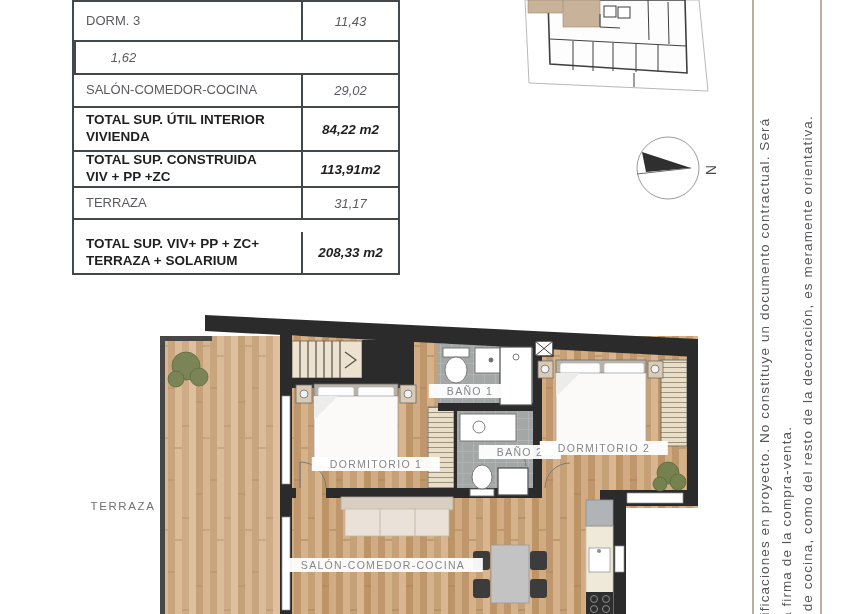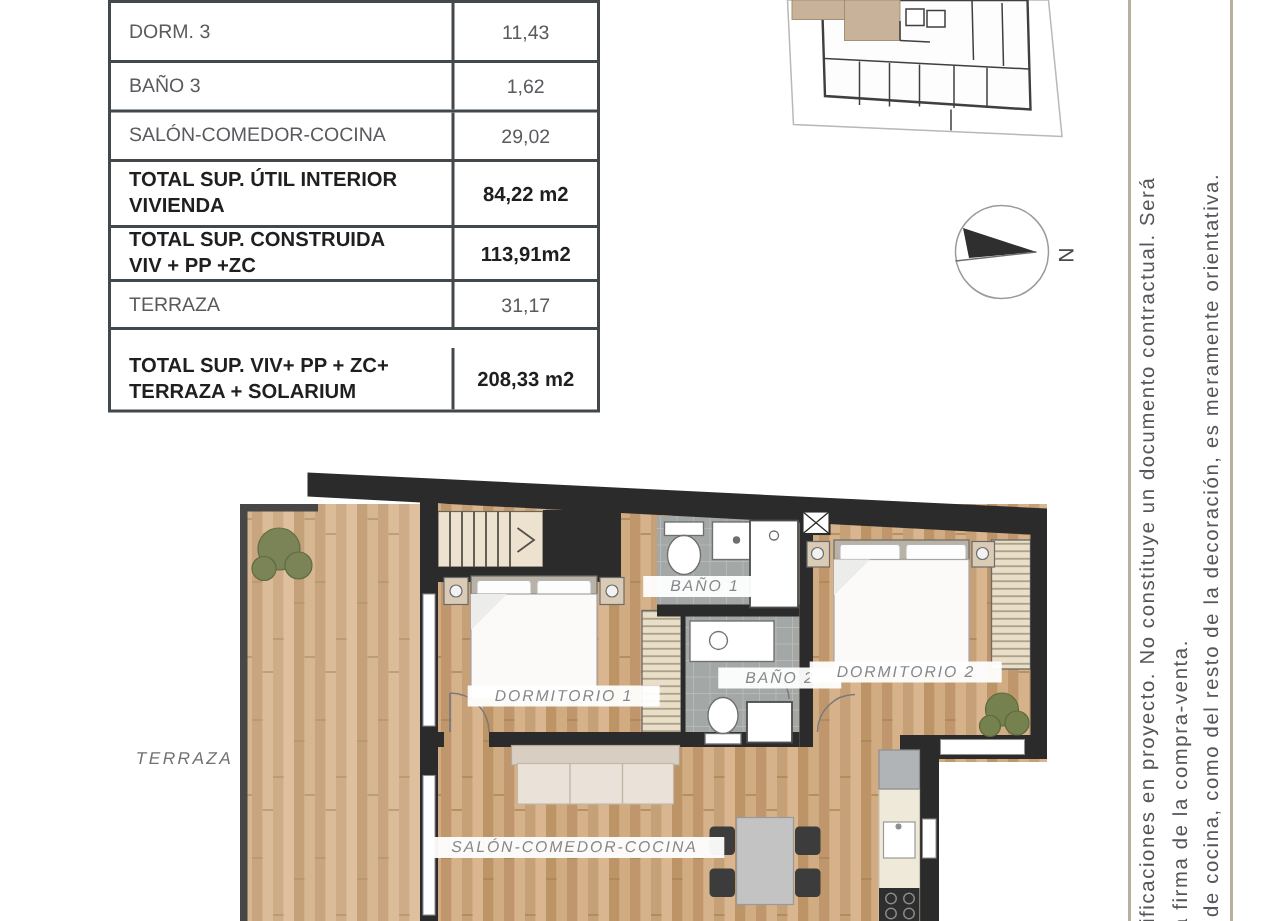--- a/index.html
+++ b/index.html
@@ -5,45 +5,44 @@
   html,body{margin:0;padding:0;background:#ffffff;}
   .stage{position:relative;width:850px;height:614px;background:#ffffff;overflow:hidden;
          font-family:"Liberation Sans",sans-serif;}
   
   .area-table{position:absolute;left:72px;top:0;width:328px;border:2px solid #43484c;border-top-width:2px;box-sizing:border-box;background:#fff;}
   .t-row{display:flex;border-bottom:2px solid #43484c;box-sizing:border-box;}
   .t-row:last-child{border-bottom:none;margin-top:12px;}
   .t-label{flex:1;display:flex;align-items:center;padding-left:12px;padding-right:6px;
            font-size:13px;color:#5a5b5e;white-space:pre-line;line-height:1.25;box-sizing:border-box;}
   .t-value{width:97px;border-left:2px solid #43484c;display:flex;align-items:center;justify-content:center;
-           font-size:13px;color:#5a5b5e;box-sizing:border-box;text-align:center;}
+           font-size:13px;color:#5a5b5e;box-sizing:border-box;text-align:center;font-style:italic;}
   .t-row.bold .t-label,.t-row.bold .t-value{font-weight:bold;color:#1f1f1f;font-size:13.5px;}
   .h29{height:40px}.h33{height:33px}.h44{height:44px}.h42{height:36px}.h32{height:32px}.h41{height:41px}
   
   .vline{position:absolute;top:0;width:2px;height:614px;background:#b8af9f;}
   .vtext{position:absolute;transform:rotate(-90deg);transform-origin:0 0;white-space:nowrap;
          font-size:13.5px;letter-spacing:1.1px;color:#55565a;}
   
   .room-label{position:absolute;transform:translate(-50%,-50%);background:rgba(255,255,255,.95);
-              color:#85878a;font-size:10.5px;letter-spacing:1.3px;padding:1px 18px;white-space:nowrap;font-style:italic;}
+              color:#85878a;font-size:10.5px;letter-spacing:1.3px;padding:1px 18px;white-space:nowrap;}
   .room-label.plain{background:transparent;color:#6f7173;font-size:11.5px;letter-spacing:1.6px;}
   svg{position:absolute;}
 </style>
 </head>
 <body>
 
 <div class="stage">
 
   <div class="area-table">
     <div class="t-row h29">
       <div class="t-label">DORM. 3</div>
       <div class="t-value">11,43</div>
     </div>
     <div class="t-row h33">
-      <div class="t-label">BAÑO 3</div>
       <div class="t-value">1,62</div>
     </div>
     <div class="t-row h33">
       <div class="t-label">SALÓN-COMEDOR-COCINA</div>
       <div class="t-value">29,02</div>
     </div>
     <div class="t-row bold h44">
       <div class="t-label">TOTAL SUP. ÚTIL INTERIOR
 VIVIENDA</div>
       <div class="t-value">84,22 m2</div>

